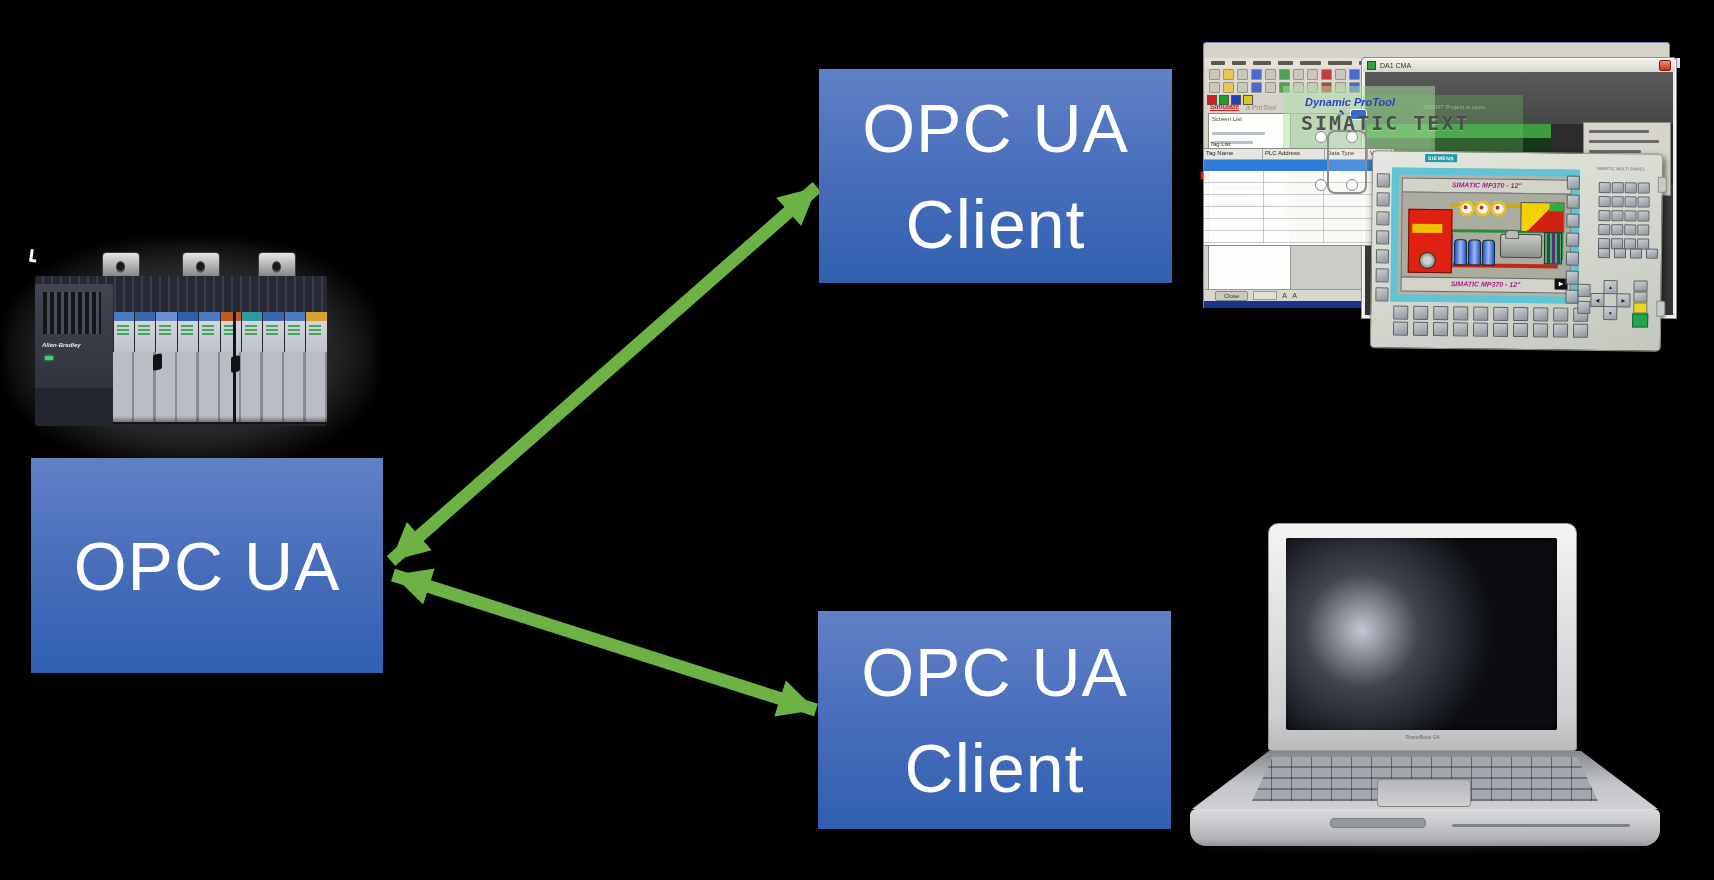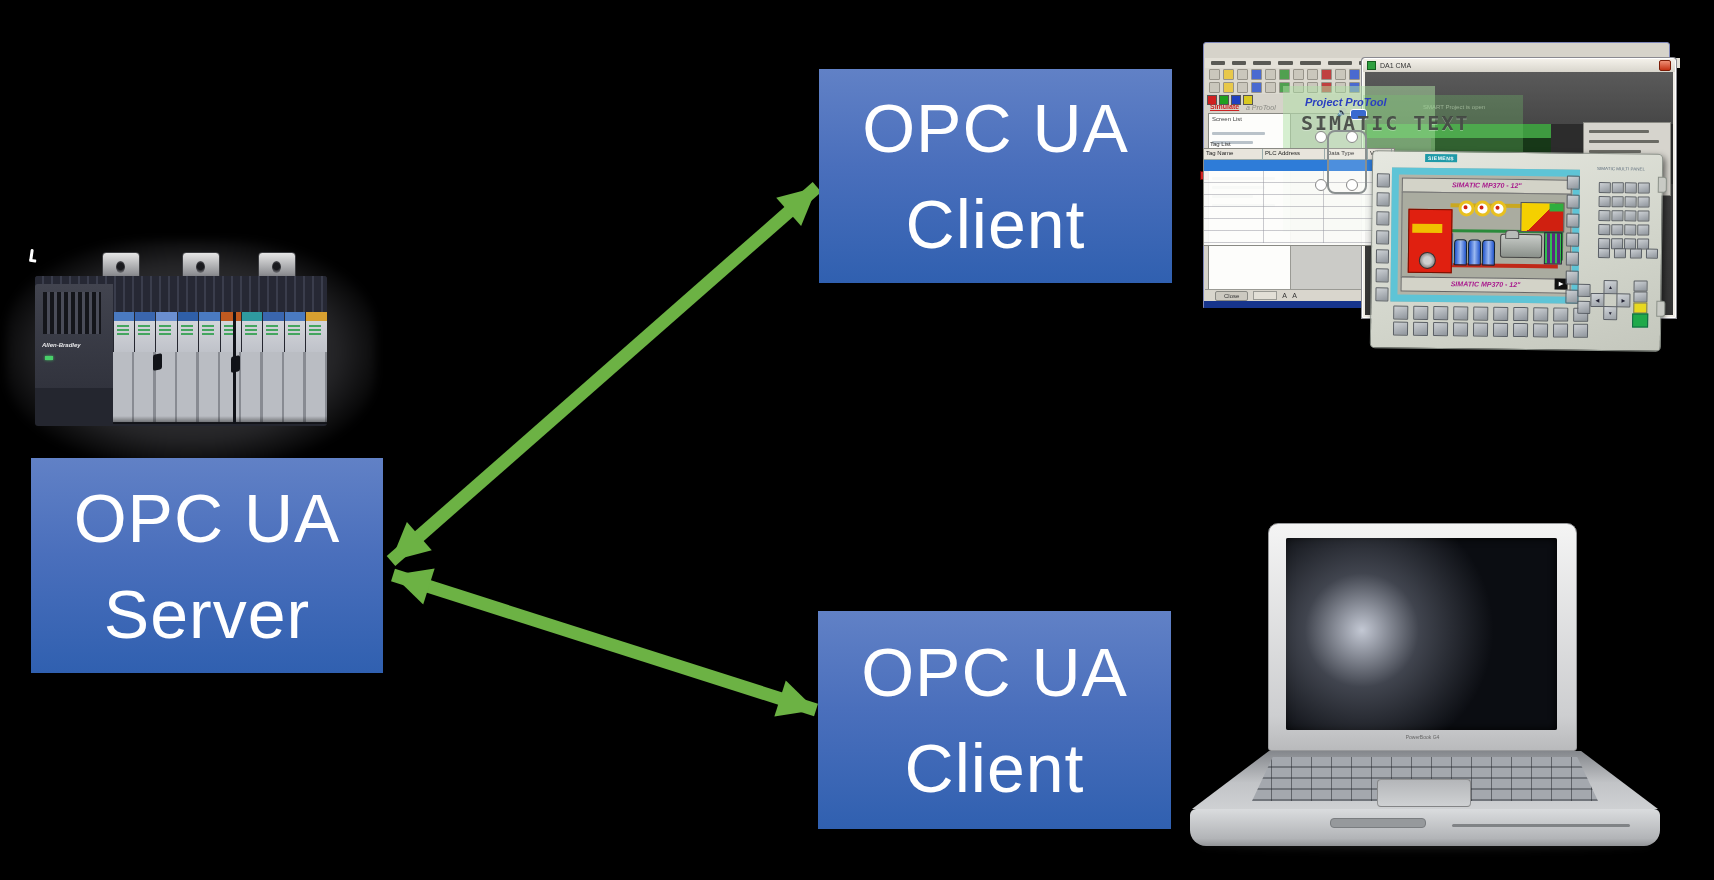--- a/index.html
+++ b/index.html
@@ -278,21 +278,20 @@
       <div class="abs plc-doors"></div>
       <div class="abs plc-doorshade"></div>
       <div class="abs plc-handle" style="left:118px;top:78px;"></div>
       <div class="abs plc-handle" style="left:196px;top:80px;"></div>
       <div class="abs plc-divider"></div>
     </div>
   </div>
 
   <div class="node" id="server-box">
     <div>OPC UA</div>
-    <div>Server</div>
   </div>
 
   <div class="node" id="client-top-box">
     <div>OPC UA</div>
     <div>Client</div>
   </div>
   <div class="node" id="client-bottom-box">
     <div>OPC UA</div>
     <div>Client</div>
   </div>
@@ -390,21 +389,21 @@
             <i></i>
             <i></i>
             <i></i>
             <i></i>
           </div>
       </div>
     </div>
 
     <div class="green-ov1 abs"></div>
     <div class="green-ov2 abs"></div>
-    <div class="sim-callout abs">Project ProTool</div>
+    <div class="sim-callout abs">Dynamic ProTool</div>
     <div class="speaker abs">🔊</div>
     <div class="bluepill abs"></div>
     <div class="dynamic-text abs">SIMATIC TEXT</div>
 
     <div class="tag-table abs">
       <div class="tag-head">
         <span class="th1">Tag Name</span>
         <span class="th2">PLC Address</span>
         <span class="th3">Data Type</span>
         <span class="th4">Value</span>

